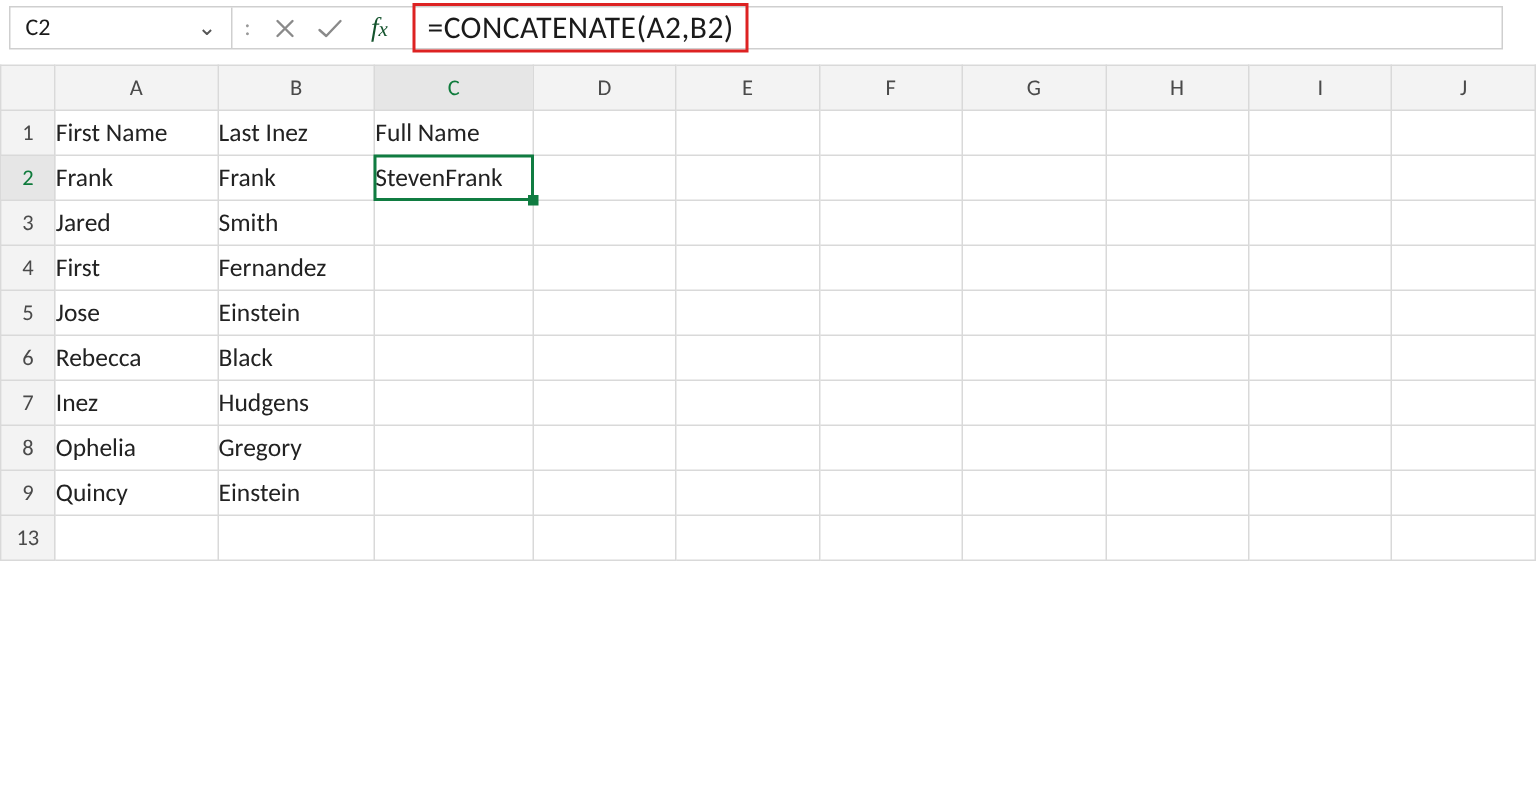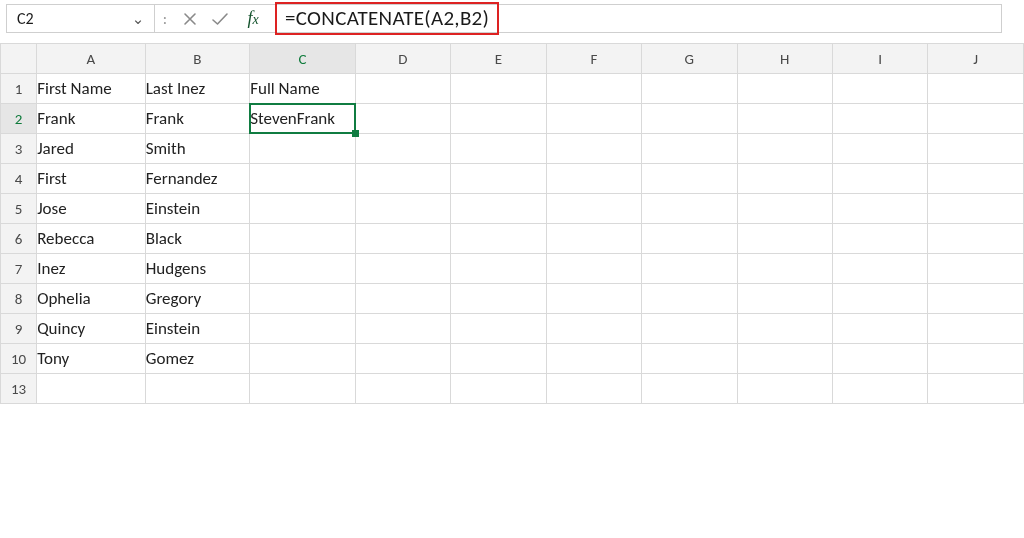--- a/index.html
+++ b/index.html
@@ -343,33 +343,20 @@
           <td class="cell"></td>
           <td class="cell"></td>
           <td class="cell"></td>
           <td class="cell"></td>
           <td class="cell"></td>
           <td class="cell"></td>
           <td class="cell"></td>
           <td class="cell"></td>
         </tr>
         <tr>
-          <th class="row-h">10</th>
-          <td class="cell"><span class="ov">Tony</span></td>
-          <td class="cell"><span class="ov">Gomez</span></td>
-          <td class="cell"></td>
-          <td class="cell"></td>
-          <td class="cell"></td>
-          <td class="cell"></td>
-          <td class="cell"></td>
-          <td class="cell"></td>
-          <td class="cell"></td>
-          <td class="cell"></td>
-        </tr>
-        <tr>
           <th class="row-h">13</th>
           <td class="cell"></td>
           <td class="cell"></td>
           <td class="cell"></td>
           <td class="cell"></td>
           <td class="cell"></td>
           <td class="cell"></td>
           <td class="cell"></td>
           <td class="cell"></td>
           <td class="cell"></td>

